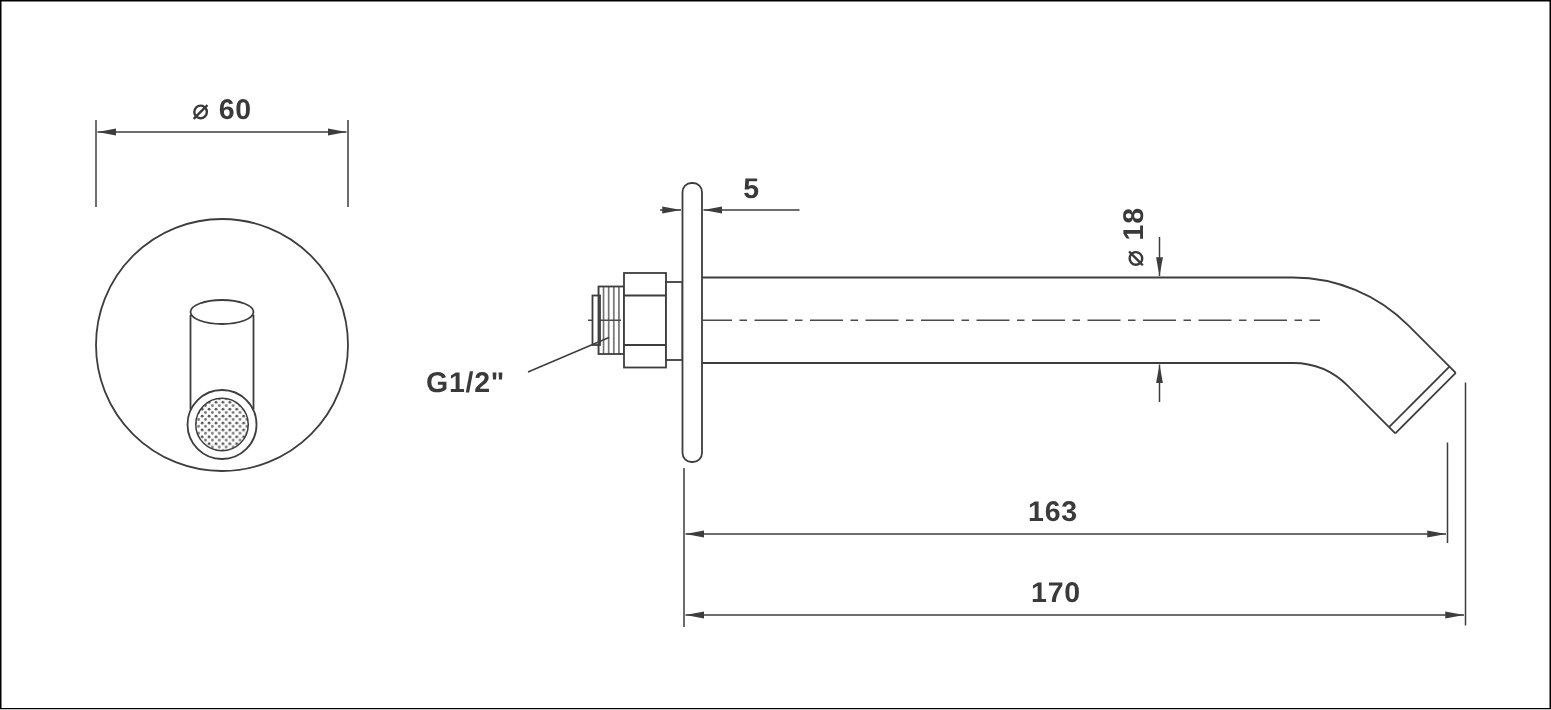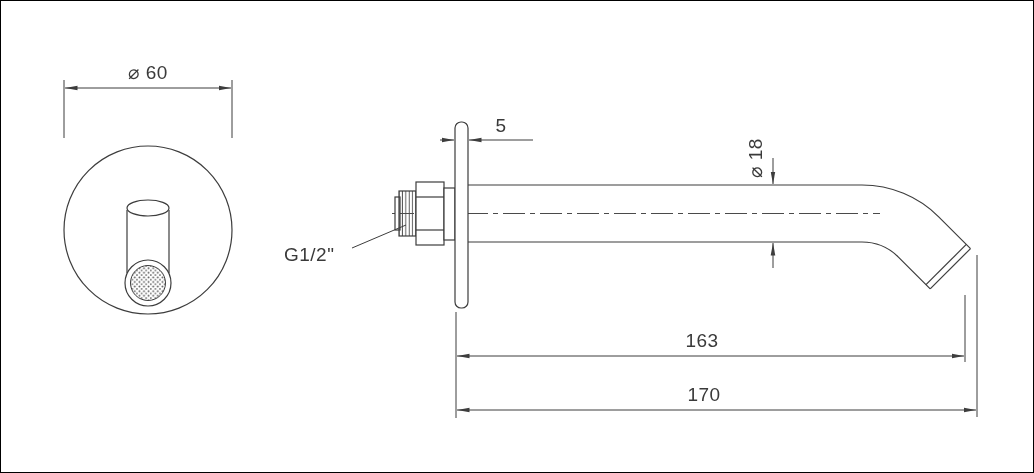--- a/index.html
+++ b/index.html
@@ -7,20 +7,21 @@
     padding: 0;
     background: #ffffff;
     width: 1034px;
     height: 473px;
     overflow: hidden;
   }
   .drawing-wrap {
     width: 1034px;
     height: 332px;
     position: relative;
+    font-weight: bold;
   }
   svg text {
     font-family: "Liberation Sans", "DejaVu Sans", sans-serif;
     font-size: 19px;
     fill: #3a3a3a;
     letter-spacing: 0.5px;
   }
   .ln  { stroke: #3d3d3d; stroke-width: 1.2; fill: none; }
   .lnf { stroke: #3d3d3d; stroke-width: 1.2; fill: #ffffff; }
   .dim { stroke: #3d3d3d; stroke-width: 1;   fill: none; }

